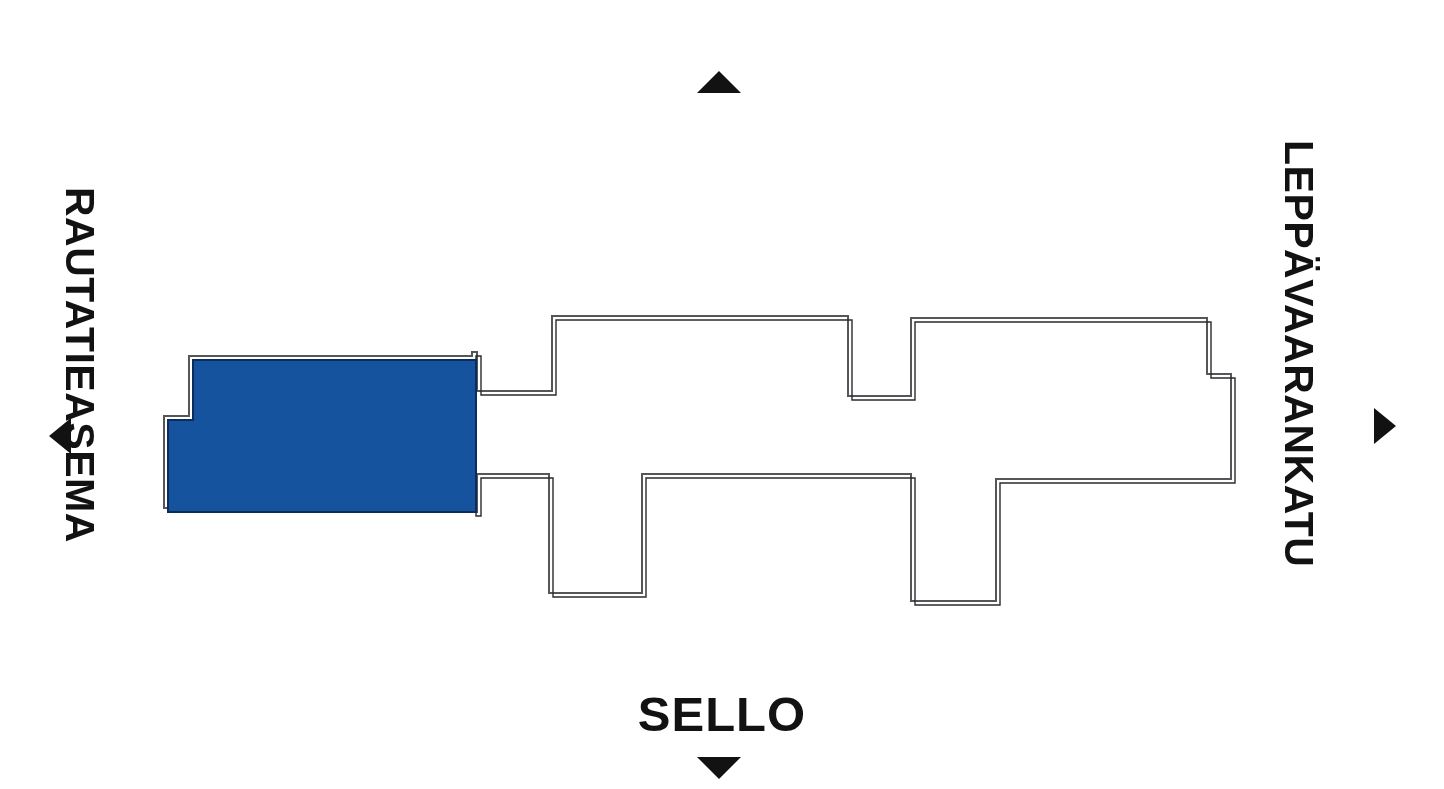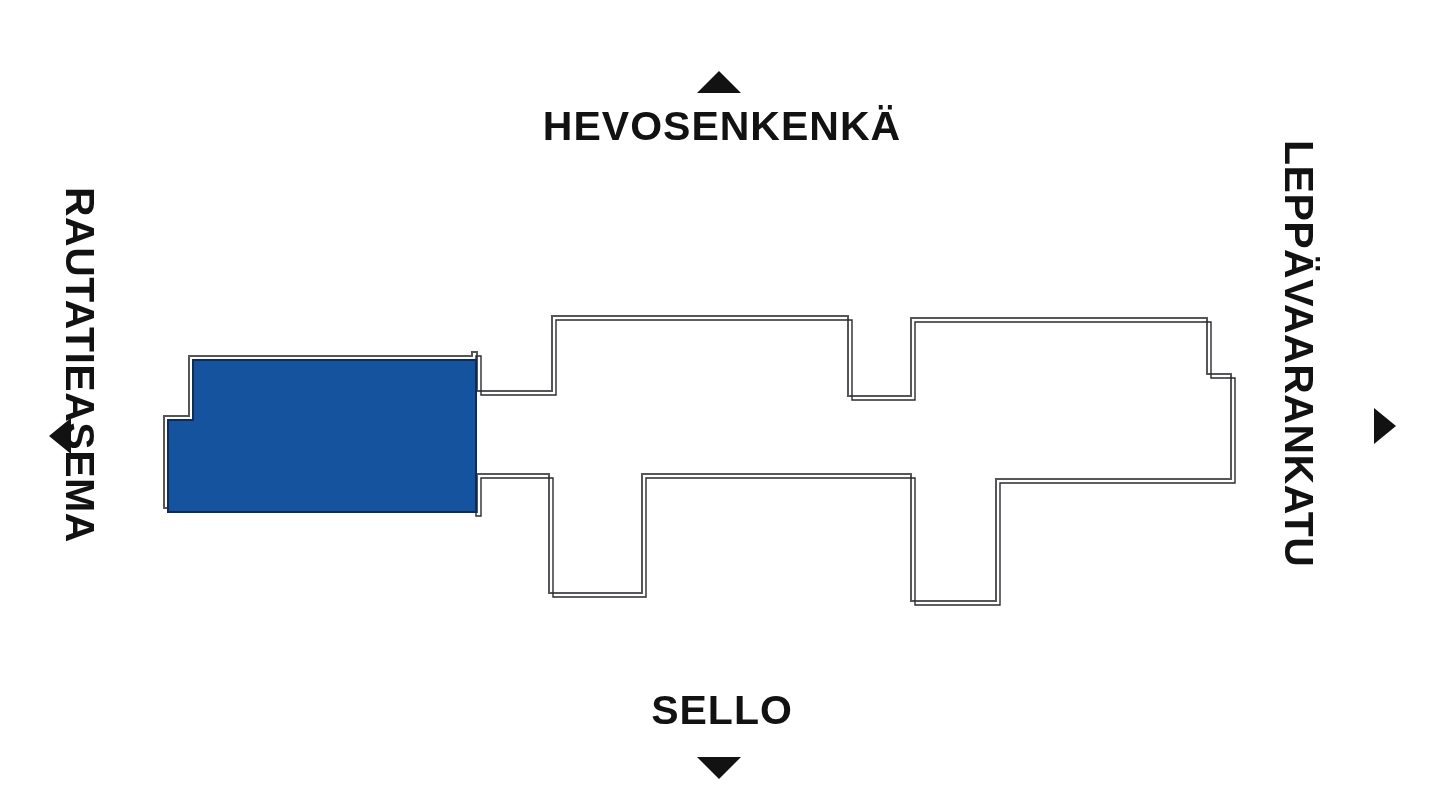--- a/index.html
+++ b/index.html
@@ -36,21 +36,21 @@
     text-align: center;
     font-size: 41px;
     letter-spacing: 1px;
   }
 
   #label-south {
     left: 0;
     right: 0;
     top: 690px;
     text-align: center;
-    font-size: 41px;
+    font-size: 49px;
     letter-spacing: 1px;
   }
 
   #label-west {
     left: 50%;
     top: 50%;
     font-size: 41px;
     transform-origin: 0 0;
     transform: translate(-622px, -208px) rotate(90deg);
   }
@@ -132,21 +132,20 @@
   <svg id="floorplan-svg" viewBox="0 0 1444 789">
 
     <path class="wall-outline" transform="translate(-4,-4)" d="M 193,360 L 476,360 L 476,356 L 481,356 L 481,395 L 556,395 L 556,320 L 852,320 L 852,400 L 915,400 L 915,322 L 1211,322 L 1211,378 L 1235,378 L 1235,483 L 1000,483 L 1000,605 L 915,605 L 915,478 L 646,478 L 646,597 L 553,597 L 553,478 L 481,478 L 481,516 L 476,516 L 476,512 L 168,512 L 168,420 L 193,420 Z"></path>
 
     <path class="wall-inner" d="M 193,360 L 476,360 L 476,356 L 481,356 L 481,395 L 556,395 L 556,320 L 852,320 L 852,400 L 915,400 L 915,322 L 1211,322 L 1211,378 L 1235,378 L 1235,483 L 1000,483 L 1000,605 L 915,605 L 915,478 L 646,478 L 646,597 L 553,597 L 553,478 L 481,478 L 481,516 L 476,516 L 476,512 L 168,512 L 168,420 L 193,420 Z"></path>
 
     <path class="unit-highlight" fill="#15539e" d="M 193,360 L 476,360 L 476,512 L 168,512 L 168,420 L 193,420 Z"></path>
   </svg>
 
   <div class="arrow" id="arrow-north"></div>
-  <div class="dir-label" id="label-north">HEVOSENKENKÄ</div>
 
   <div class="dir-label" id="label-south">SELLO</div>
   <div class="arrow" id="arrow-south"></div>
 
   <div class="arrow" id="arrow-west"></div>
   <div class="dir-label" id="label-west">RAUTATIEASEMA</div>
 
   <div class="dir-label" id="label-east">LEPPÄVAARANKATU</div>
   <div class="arrow" id="arrow-east"></div>
 

